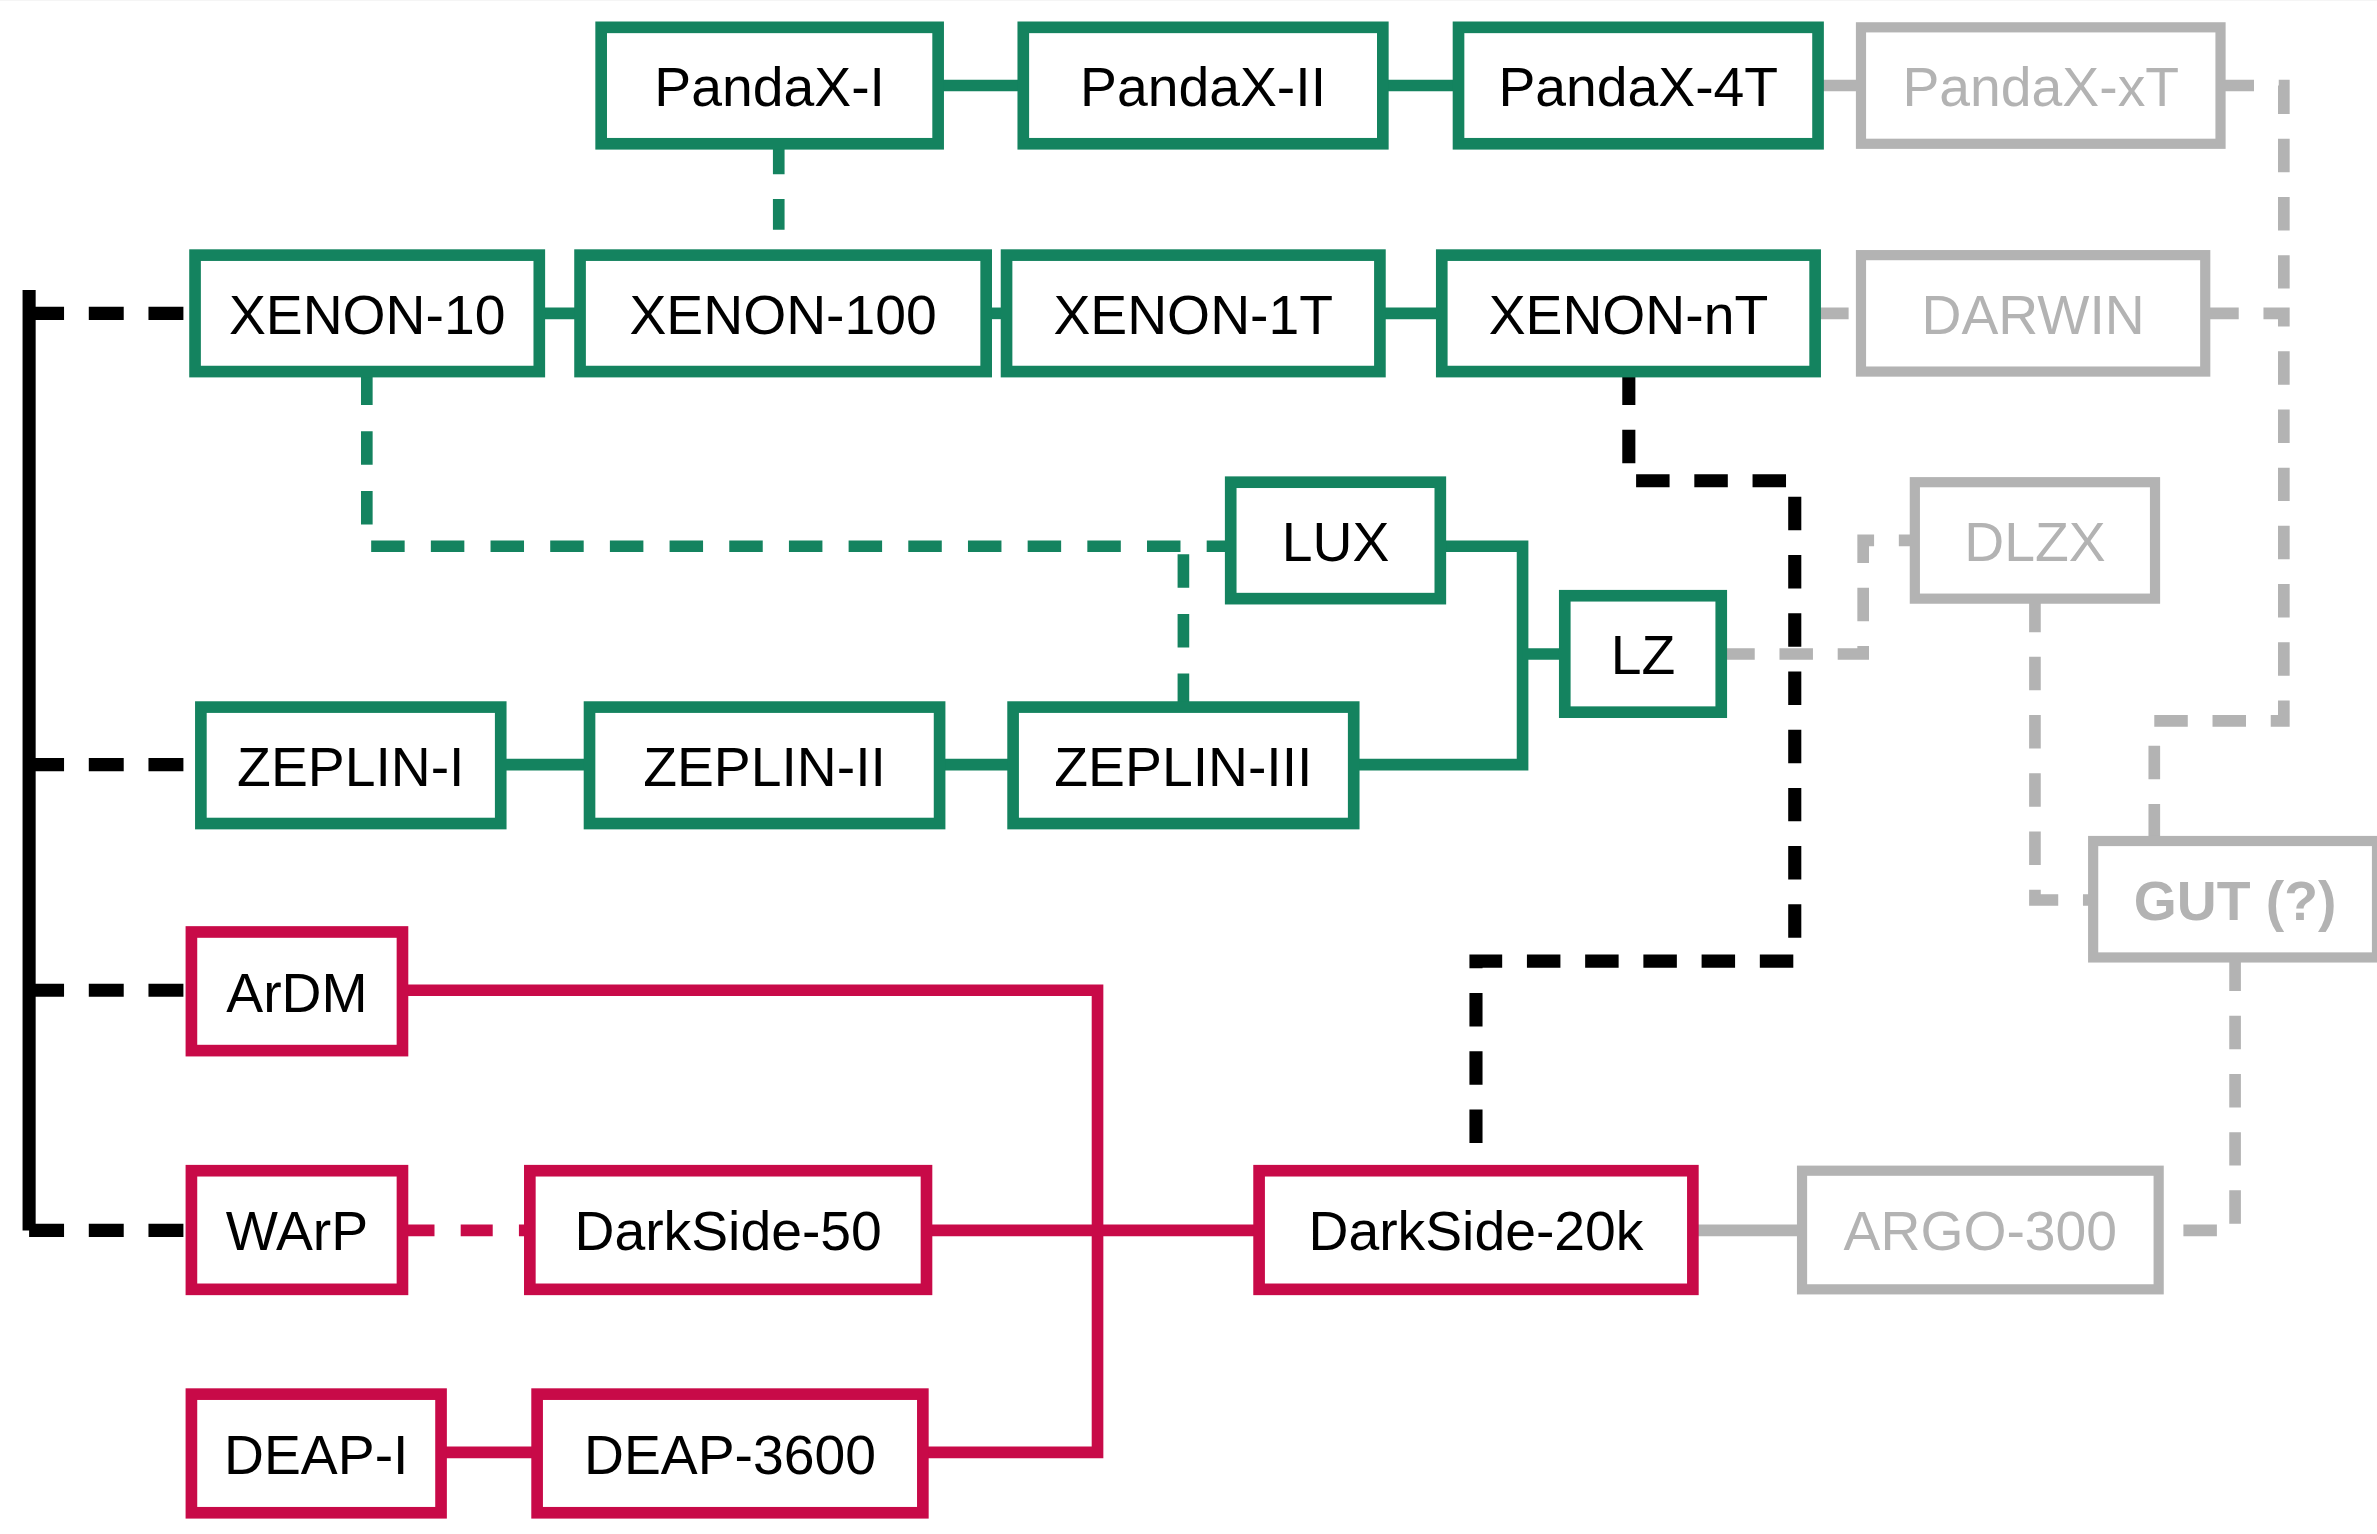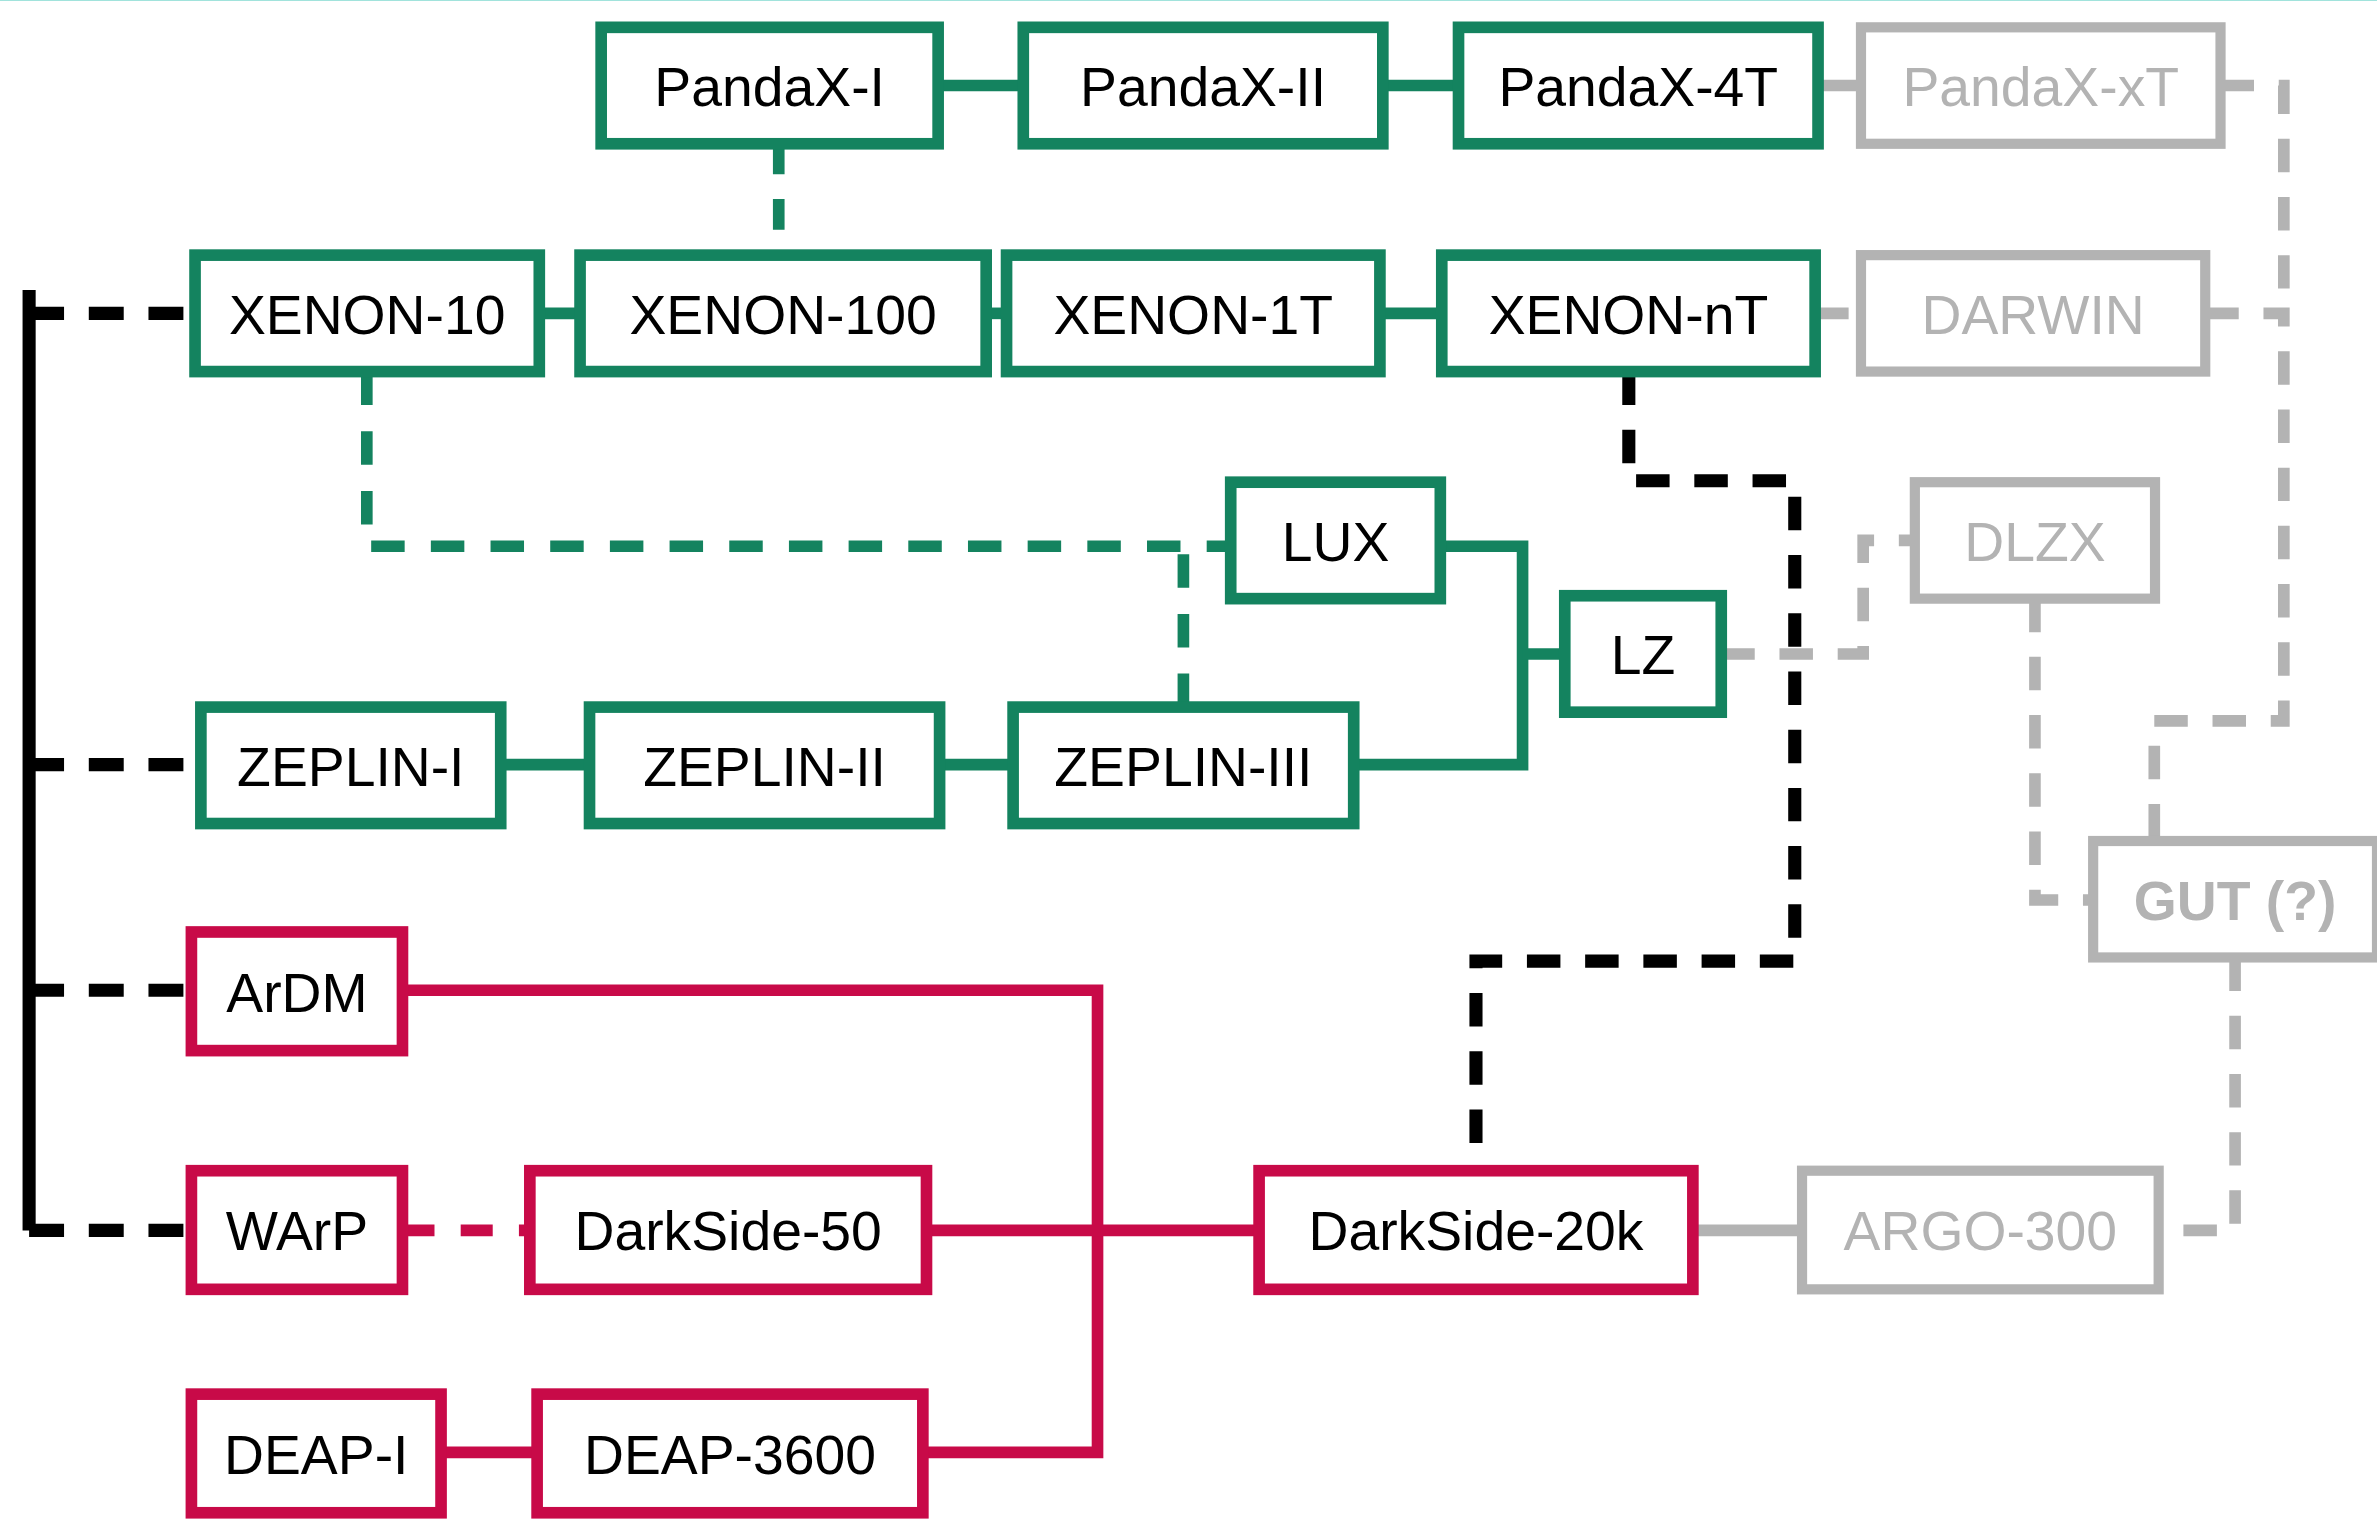--- a/index.html
+++ b/index.html
@@ -1,17 +1,17 @@
 <!DOCTYPE html>
 <html style="font-size:11.6px"><head>
 <meta charset="utf-8">
 <style>
   html,body{margin:0;padding:0;background:#ffffff;}
   body{font-family:"Liberation Sans", sans-serif;}
-  #stage{position:relative;width:2377px;height:1535px;background:#14b8a6;overflow:hidden;}
+  #stage{position:relative;width:2377px;height:1535px;background:#e5e5e5;overflow:hidden;}
   svg{display:block;}
   .boxlabel{font-family:"Liberation Sans", sans-serif;dominant-baseline:central;text-anchor:middle;}
 </style>
 </head>
 <body>
 
 <div id="stage">
 <svg id="svg-root" width="2377" height="1535" viewBox="0 0 3266 2108" xmlns="http://www.w3.org/2000/svg" shape-rendering="geometricPrecision">
 
   <rect x="0" y="0" width="3266" height="2108" fill="#ffffff"></rect>

